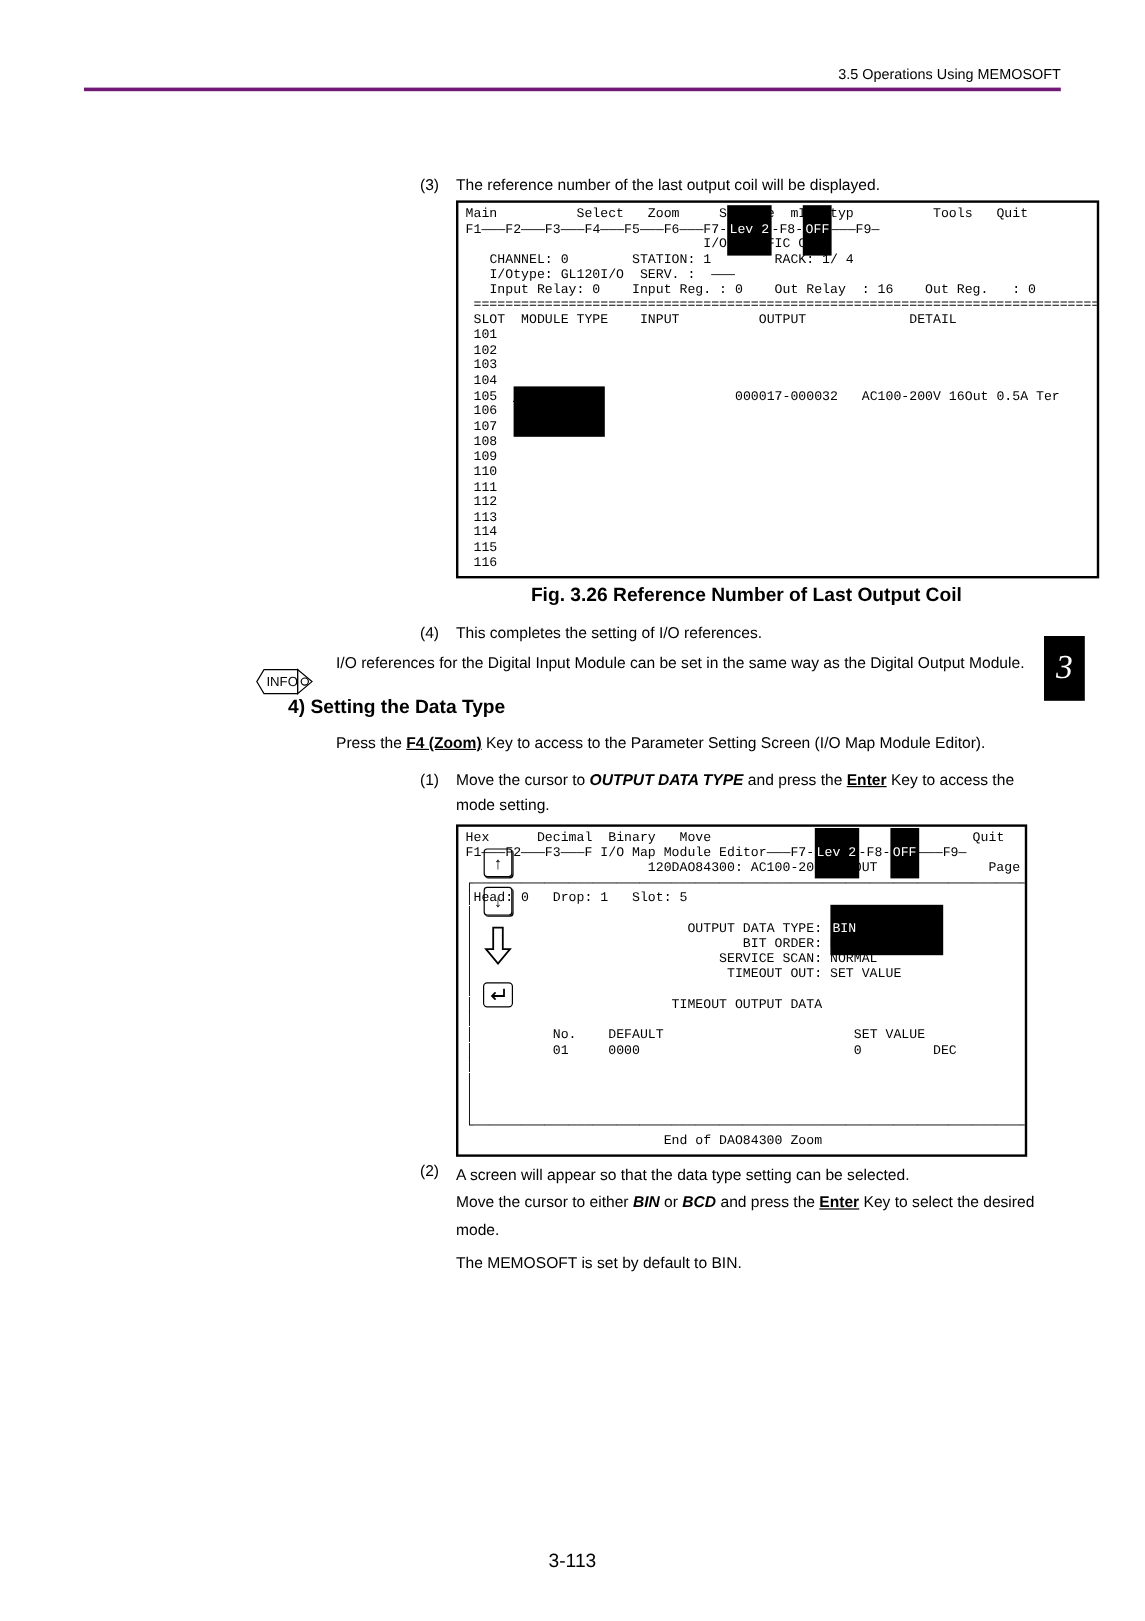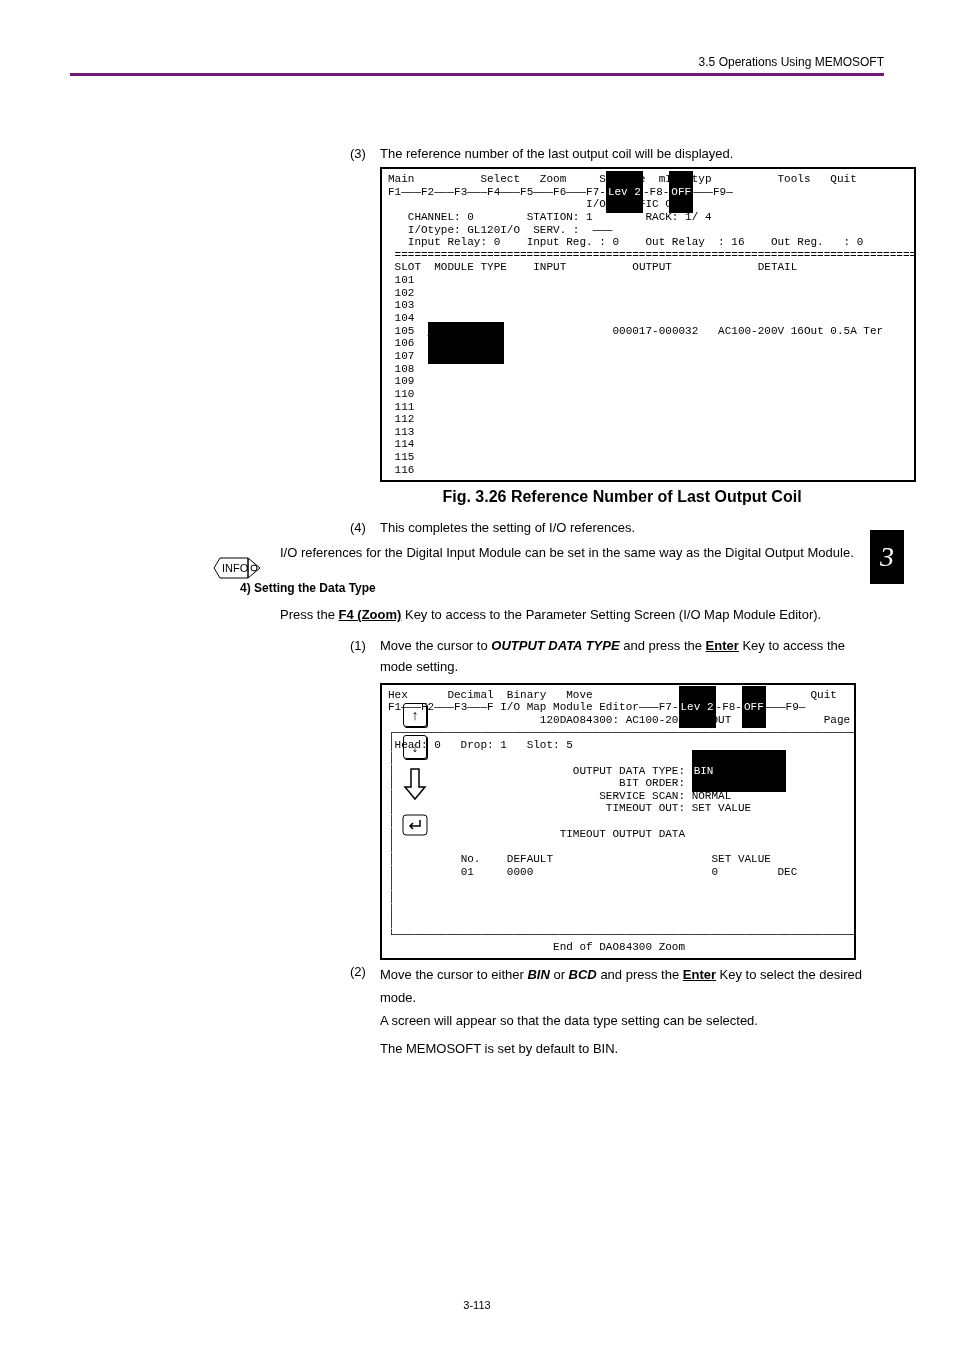--- a/index.html
+++ b/index.html
@@ -85,21 +85,21 @@
   }
   .info-badge svg {
     width: 56px;
     height: 26px;
   }
   .info-text {
     margin-left: 0;
   }
   .section-heading {
     font-weight: bold;
-    font-size: 12px;
+    font-size: 16px;
     margin: 18px 0 10px -40px;
   }
   .para {
     margin: 4px 0 12px 0;
     line-height: 1.5;
   }
   .key-icons {
     position: absolute;
     left: 325px;
     width: 40px;
@@ -134,21 +134,21 @@
   .bold {
     font-weight: bold;
     text-decoration: underline;
   }
   .footer {
     position: absolute;
     bottom: 40px;
     left: 0;
     width: 100%;
     text-align: center;
-    font-size: 11px;
+    font-size: 16px;
   }
 </style>
 </head>
 <body>
 
 <div class="page">
 
   <div class="header-area">
     <div class="header-right">3.5  Operations Using MEMOSOFT</div>
   </div>
@@ -256,24 +256,24 @@
 │
 │
 └──────────────────────────────────────────────────────────────────────┘
                          <span>End of DAO84300 Zoom</span>
 </div>
     </div>
 
     <div class="num-item" style="margin-left:70px;">
       <span class="num-label">(2)</span>
       <div style="line-height:1.75;">
+        <div>A screen will appear so that the data type setting can be selected.</div>
         <div>
           <span>Move the cursor to either </span><span class="bolditalic">BIN</span><span> or </span><span class="bolditalic">BCD</span><span> and press the </span><span class="bold">Enter</span><span> Key to select the desired mode.</span>
         </div>
-        <div>A screen will appear so that the data type setting can be selected.</div>
         <div style="margin-top:6px;">The MEMOSOFT is set by default to BIN.</div>
       </div>
     </div>
 
   </div>
 
   <div class="footer">3-113</div>
 </div>
 
 </body></html>

